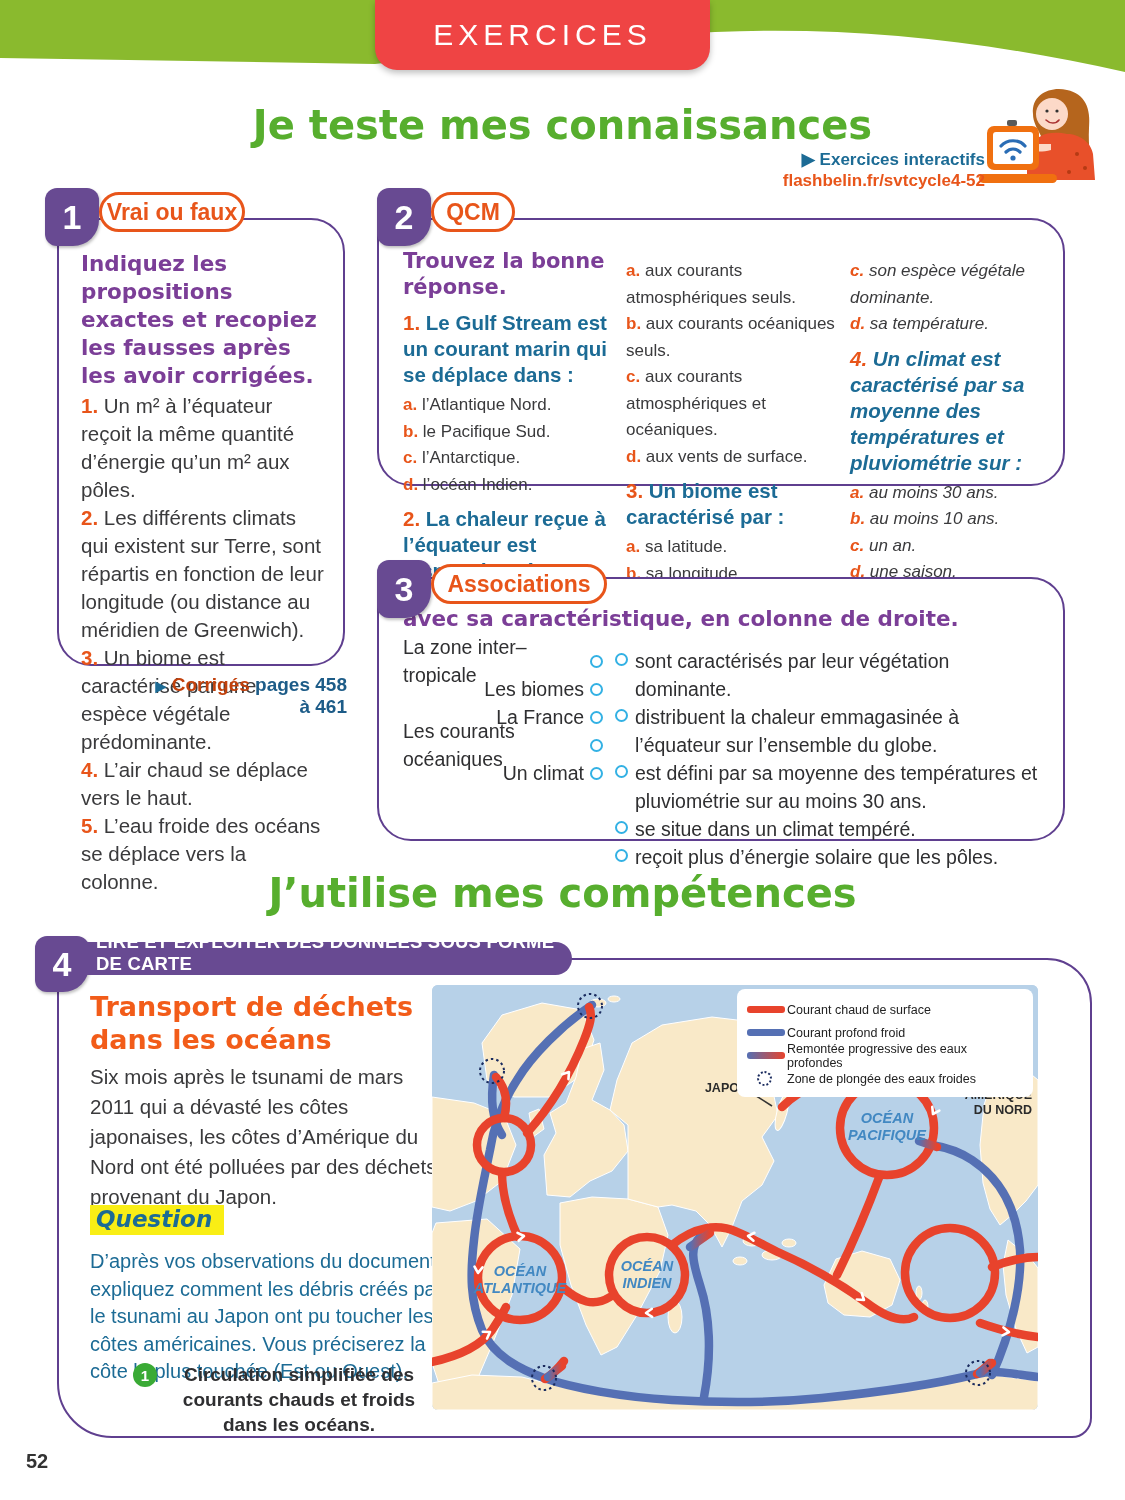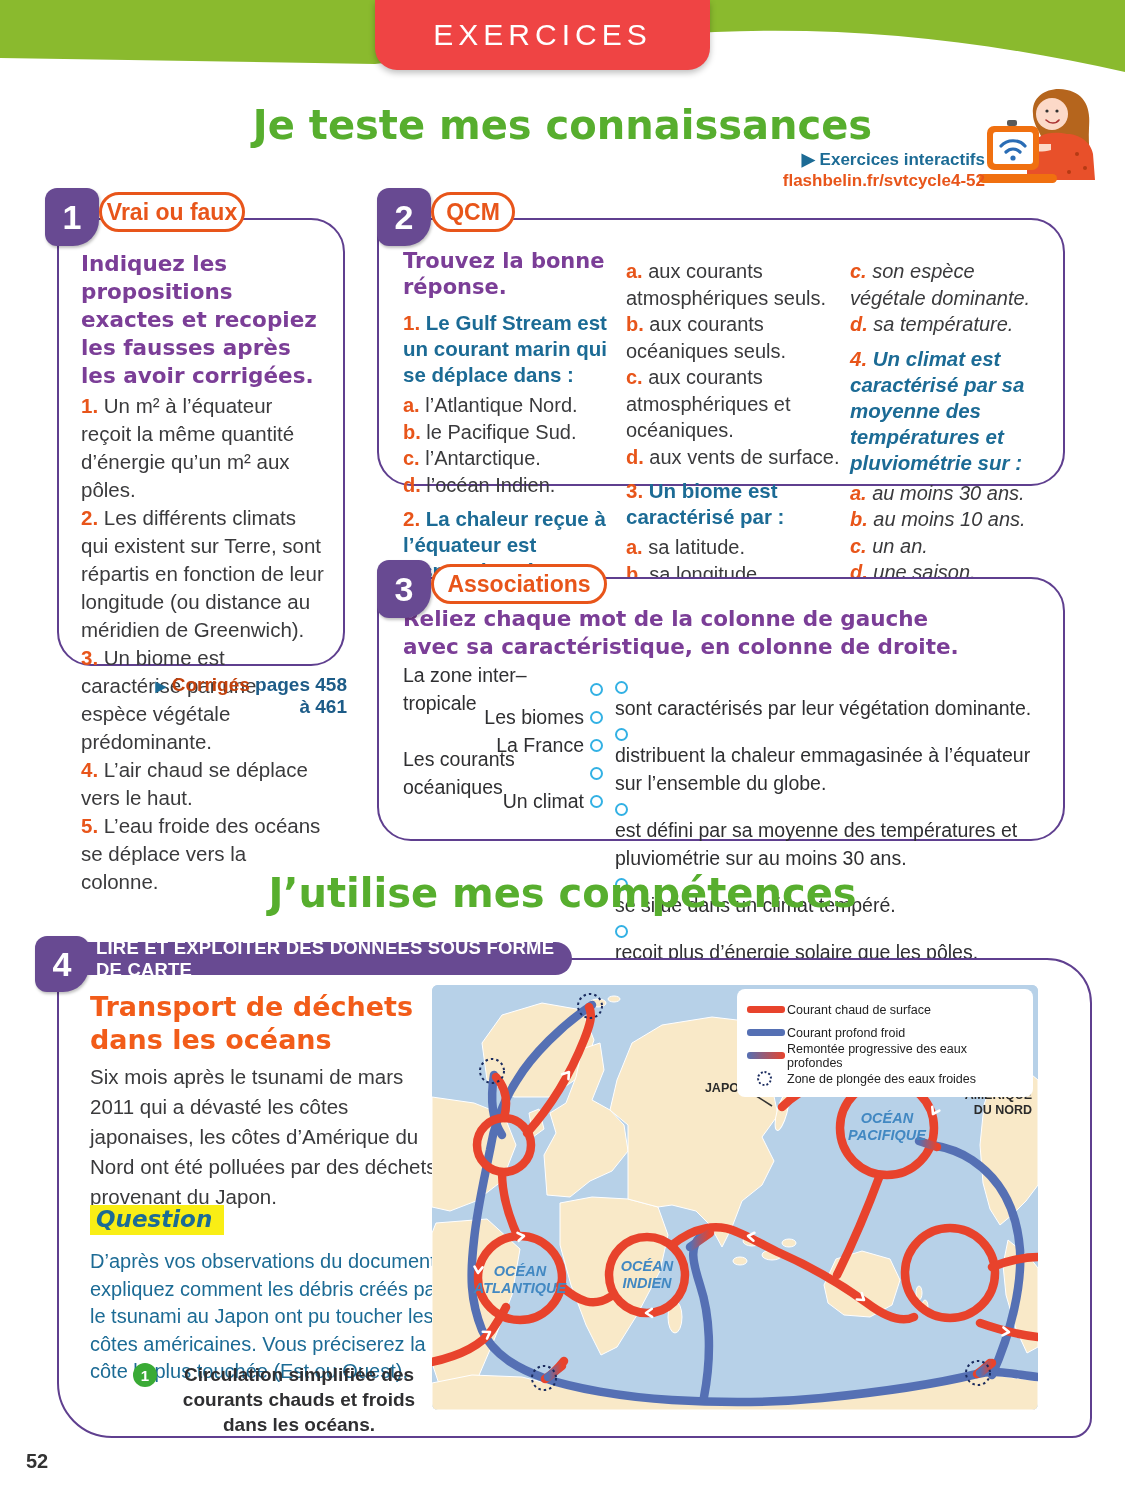--- a/index.html
+++ b/index.html
@@ -41,38 +41,38 @@
   #corriges .b{color:#1d5c88;}
 
   
   #ex2-box{left:377px;top:218px;width:688px;height:268px;border-radius:10px 34px 34px 34px;}
   .qcm-col{position:absolute;top:28px;}
   #qcm-c1{left:24px;width:212px;}
   #qcm-c2{left:247px;width:216px;top:38px;}
   #qcm-c3{left:471px;width:200px;top:38px;font-style:italic;}
   .qcm-intro{color:#7b3e97;font-weight:bold;font-size:21px;line-height:26px;margin:0 0 10px 0;font-family:"DejaVu Sans",sans-serif;}
   .q{color:#1c6b95;font-weight:600;font-size:20.5px;line-height:26px;margin:8px 0 4px 0;}
-  .opt{font-size:20px;line-height:26.5px;margin:0;color:#3a3a3c;}
+  .opt{font-size:17px;line-height:26.5px;margin:0;color:#3a3a3c;}
   .olet{color:#e8551a;font-weight:bold;}
 
   
   #ex3-box{left:377px;top:577px;width:688px;height:264px;border-radius:10px 34px 34px 34px;padding:26px 20px 0 24px;}
   .match{display:flex;margin-top:14px;}
   .match-left{width:200px;}
   .match-right{width:428px;margin-left:12px;}
   .ml-row{display:flex;justify-content:flex-end;align-items:center;font-size:19.5px;line-height:28px;height:28px;color:#2f2f31;}
   .ring{width:13px;height:13px;border:2.5px solid #33b1e4;border-radius:50%;flex:0 0 auto;}
   .ml-row .ring{margin-left:6px;}
-  .mr-row{display:flex;align-items:flex-start;font-size:19.5px;line-height:28px;color:#2f2f31;flex-direction:column;}
+  .mr-row{display:flex;align-items:flex-start;font-size:19.5px;line-height:28px;color:#2f2f31;}
   .mr-row .ring{margin:6px 7px 0 0;}
 
   
   #ex4-banner{position:absolute;left:80px;top:942px;width:492px;height:33px;background:#684a92;
     border-radius:0 17px 17px 0;color:#fff;font-weight:bold;font-size:18.5px;display:flex;
-    align-items:center;padding-left:16px;letter-spacing:.2px;z-index:6;}
+    align-items:flex-end;padding-left:16px;letter-spacing:.2px;z-index:6;}
   #ex4-box{left:57px;top:958px;width:1035px;height:480px;border-radius:0 45px 20px 55px;}
   #ex4-title{position:absolute;left:90px;top:990px;width:350px;color:#f25c19;font-weight:bold;
     font-size:27px;line-height:33px;font-family:"DejaVu Sans",sans-serif;}
   #ex4-intro{position:absolute;left:90px;top:1062px;width:352px;font-size:20.5px;line-height:30px;color:#3a3a3c;}
   #q-label{position:absolute;left:90px;top:1205px;background:#f9ee15;color:#1c6b95;font-weight:bold;
     font-style:italic;font-size:23px;padding:1px 12px 3px 6px;font-family:"DejaVu Sans",sans-serif;}
   #ex4-question{position:absolute;left:90px;top:1248px;width:360px;color:#1c6b95;font-size:20px;line-height:27.5px;}
   #ex4-caption{position:absolute;left:133px;top:1362px;width:300px;display:flex;gap:8px;}
   #cap-badge{flex:0 0 auto;width:24px;height:24px;border-radius:50%;background:#3aaa35;color:#fff;
     display:flex;align-items:center;justify-content:center;font-size:15px;font-weight:bold;margin-top:1px;}
@@ -189,21 +189,20 @@
     </div>
   </div>
 
   <div class="ex-badge" style="left:377px;top:560px;">
     <span>3</span>
   </div>
   <div class="ex-pill" style="left:431px;top:564px;width:176px;height:40px;font-size:23px;">
     <span>Associations</span>
   </div>
   <div class="ex-box" id="ex3-box">
-    <div class="instr">Reliez chaque mot de la colonne de gauche</div>
     <div class="instr">avec sa caractéristique, en colonne de droite.</div>
     <div class="match">
       <div class="match-left">
         <div class="ml-row">
             <span>La zone inter–tropicale</span>
             <span class="ring"></span>
           </div>
         <div class="ml-row">
             <span>Les biomes</span>
             <span class="ring"></span>

